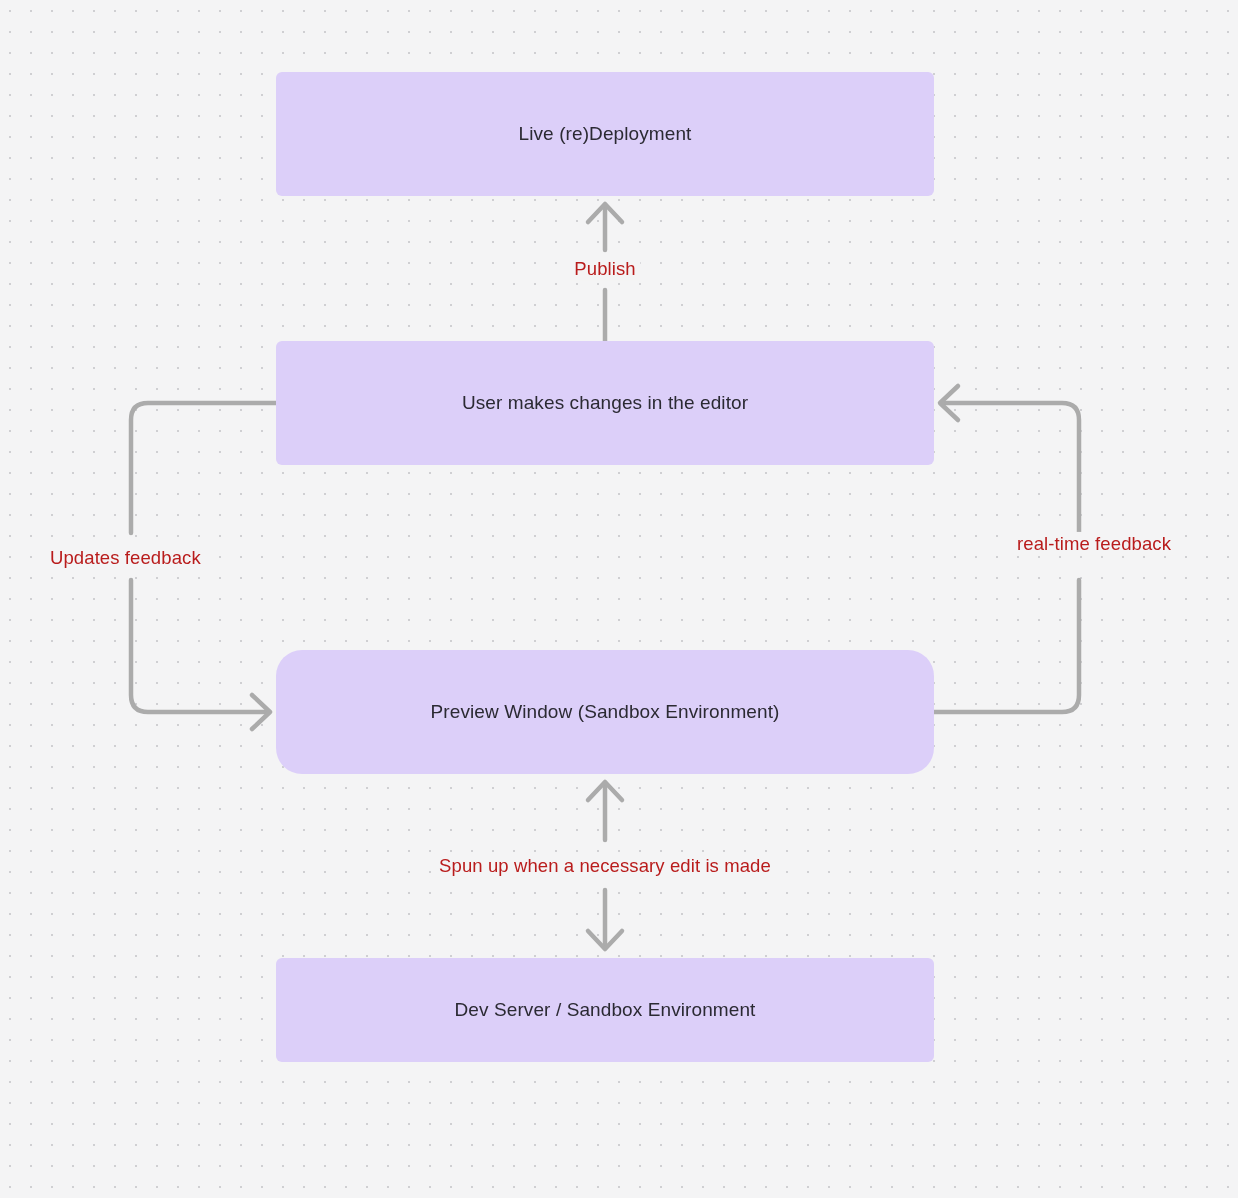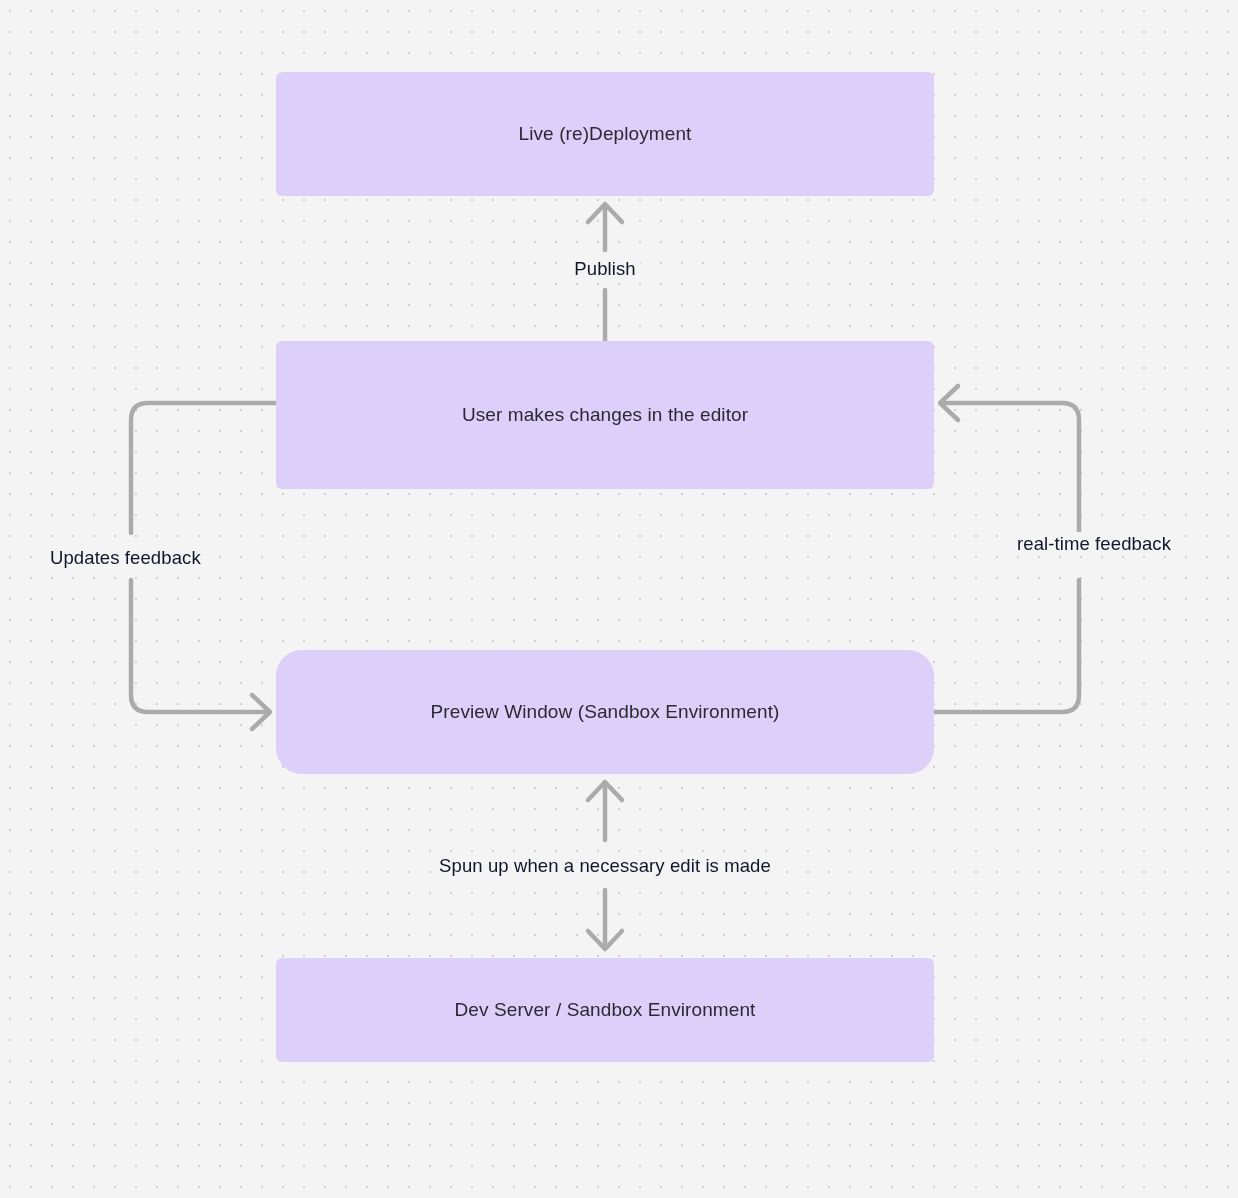--- a/index.html
+++ b/index.html
@@ -47,21 +47,21 @@
     color: #2b2a33;
     font-size: 19px;
     font-weight: 400;
     letter-spacing: 0.1px;
     line-height: 1.25;
     padding: 6px 18px;
   }
 
   .edge-label {
     position: absolute;
-    color: #0f172a;
+    color: #b91c1c;
     font-size: 18.5px;
     font-weight: 400;
     letter-spacing: 0.1px;
     white-space: nowrap;
     background: #f4f4f5;
     padding: 1px 5px;
     line-height: 1.2;
   }
   .edge-label.center {
     transform: translate(-50%, -50%);
@@ -103,21 +103,21 @@
       <path d="M 588 800 L 605 782 L 622 800" stroke="#ababab" stroke-width="4.5" fill="none" stroke-linecap="round" stroke-linejoin="round"></path>
       <path d="M 605 890 L 605 948" stroke="#ababab" stroke-width="4.5" fill="none" stroke-linecap="round"></path>
       <path d="M 588 931 L 605 949 L 622 931" stroke="#ababab" stroke-width="4.5" fill="none" stroke-linecap="round" stroke-linejoin="round"></path>
     </g>
   </svg>
 
   <div class="node" style="left:276px; top:72px; width:658px; height:124px;">
     <span>Live (re)Deployment</span>
   </div>
 
-  <div class="node" style="left:276px; top:341px; width:658px; height:148px;">
+  <div class="node" style="left:276px; top:341px; width:658px; height:124px;">
     <span>User makes changes in the editor</span>
   </div>
 
   <div class="node" style="left:276px; top:650px; width:658px; height:124px;border-radius:26px;">
     <span>Preview Window (Sandbox Environment)</span>
   </div>
 
   <div class="node" style="left:276px; top:958px; width:658px; height:104px;">
     <span>Dev Server / Sandbox Environment</span>
   </div>

